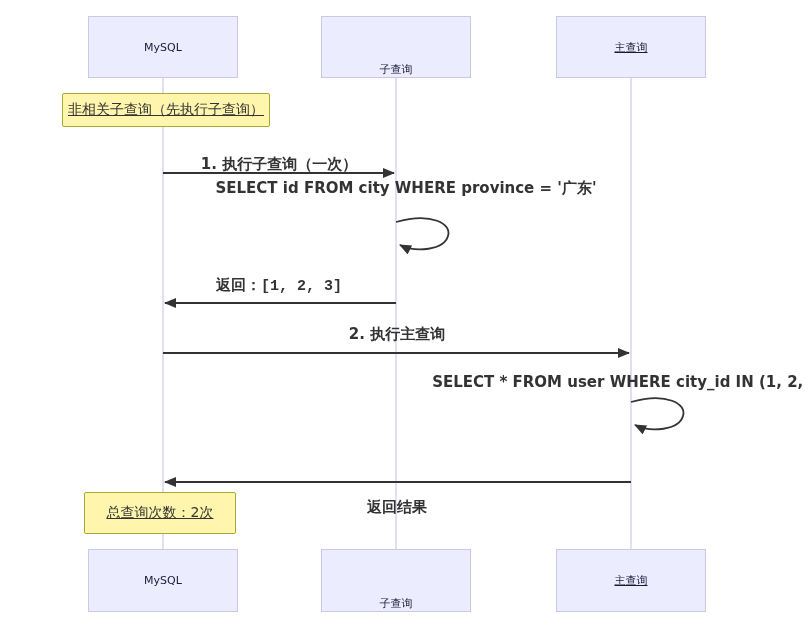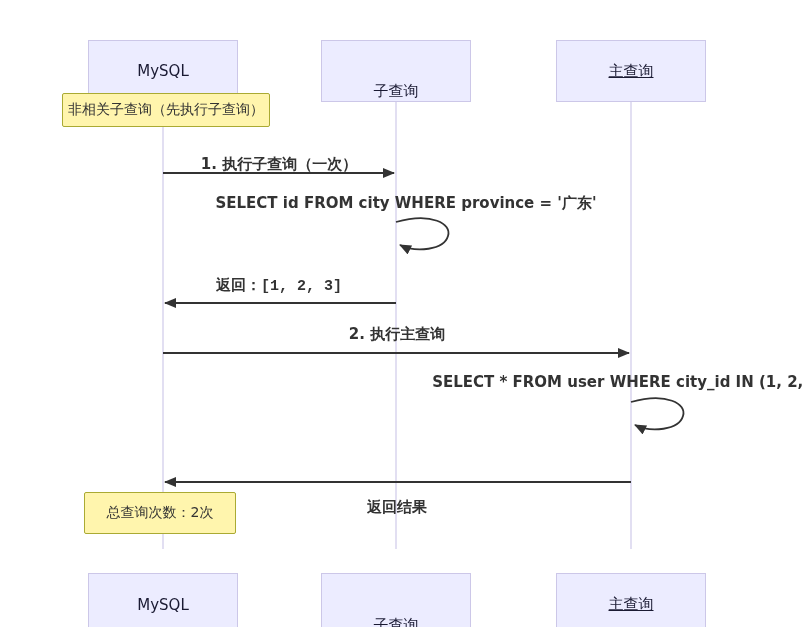--- a/index.html
+++ b/index.html
@@ -23,55 +23,55 @@
   .actor-box {
     position: absolute;
     width: 150px;
     height: 62px;
     background: #ECECFF;
     border: 1px solid #CCC7E8;
     border-radius: 0;
     display: flex;
     align-items: center;
     justify-content: center;
-    font-size: 15px;
+    font-size: 11px;
     color: #1a1a33;
-    margin-top: 24px;
   }
   .actor-top { top: 16px; }
   .actor-bottom { top: 549px; height: 63px; }
   .actor-x1 { left: 88px; }
   .actor-x2 { left: 321px; align-items: flex-end; }
   .actor-x3 { left: 556px; text-decoration: underline; }
 
   .note {
     position: absolute;
     background: #FFF5AD;
     border: 1px solid #AAAA33;
     border-radius: 2px;
     display: flex;
     align-items: center;
     justify-content: center;
     font-size: 14px;
     color: #333333;
+    text-decoration: underline;
   }
   .note-1 { left: 62px; top: 93px; width: 208px; height: 34px; }
   .note-2 { left: 84px; top: 492px; width: 152px; height: 42px; }
 
   .msg-label {
     position: absolute;
     transform: translateX(-50%);
     white-space: nowrap;
     font-size: 15px;
     font-weight: 700;
     color: #333333;
     text-align: center;
   }
   .msg-1 { left: 279px; top: 146px; margin-top: 9px; }
-  .msg-2 { left: 406px; top: 194px; }
+  .msg-2 { left: 406px; top: 179px; }
   .msg-3 { left: 279px; top: 276px; font-family: Liberation Mono, monospace; }
   .msg-4 { left: 397px; top: 325px; }
   .msg-5 { left: 629px; top: 373px; }
   .msg-6 { left: 397px; top: 454px; margin-top: 44px; }
 </style>
 </head>
 <body>
 
 <div class="canvas">
 

